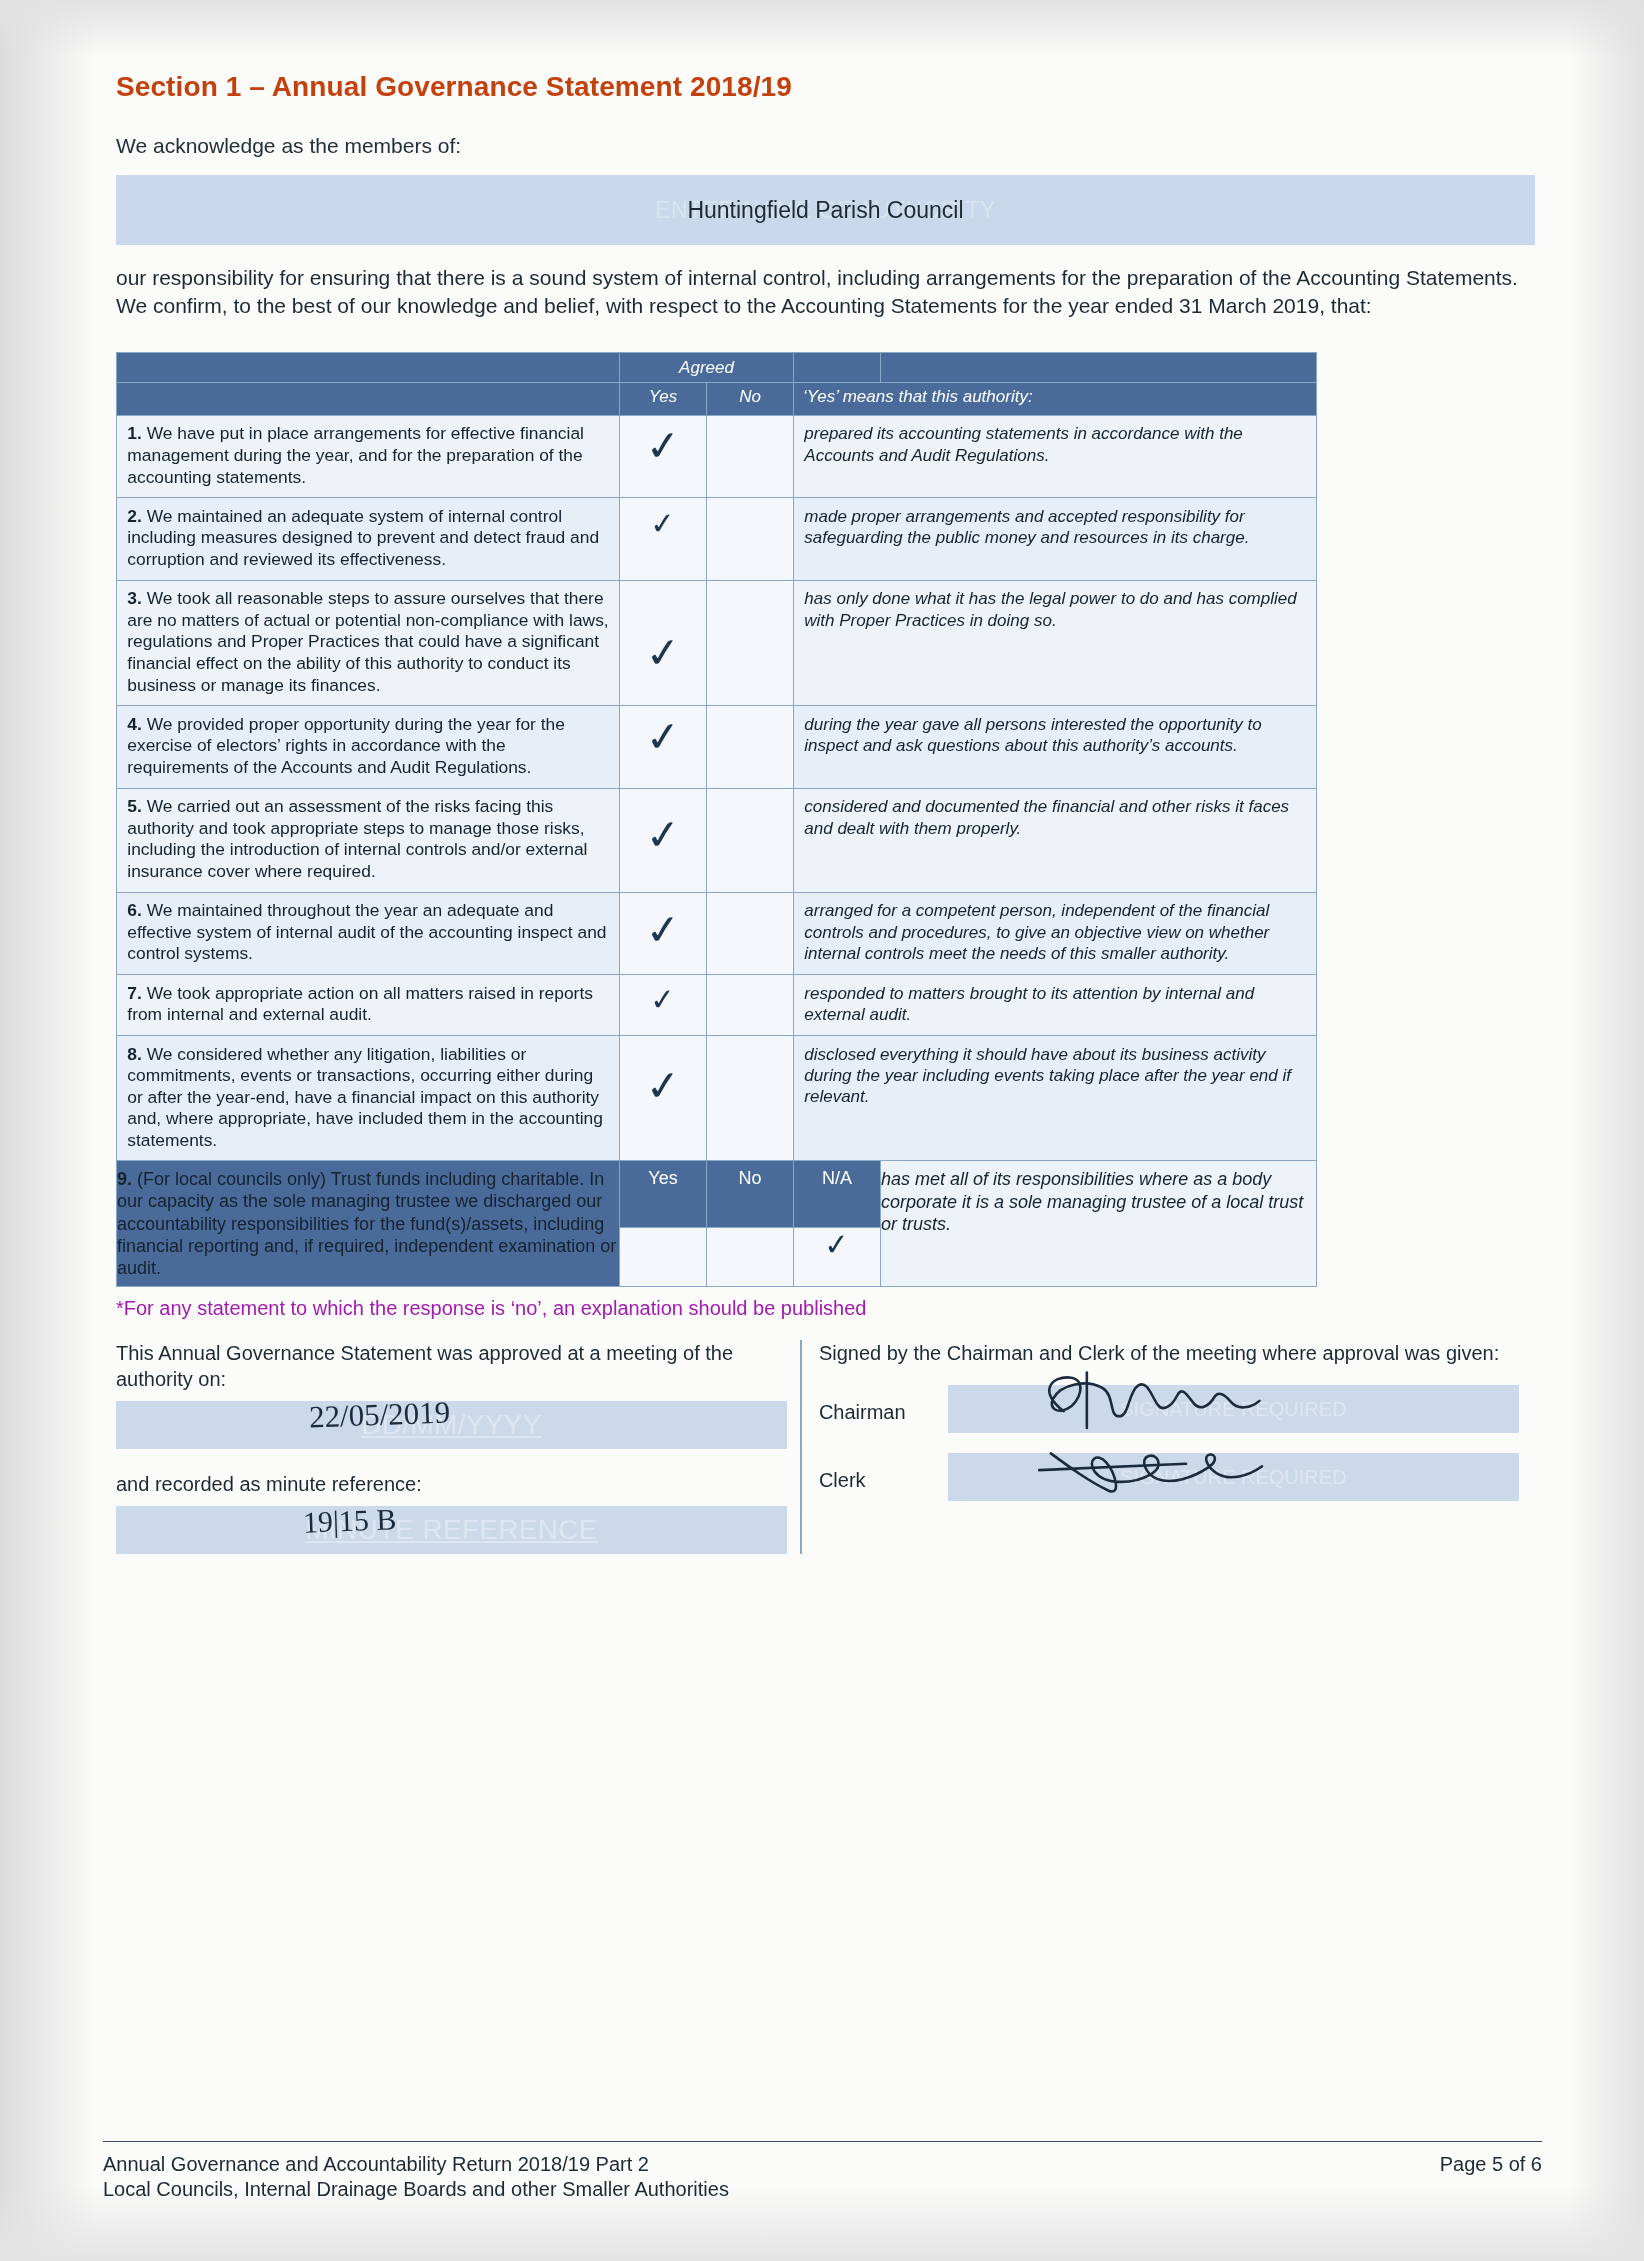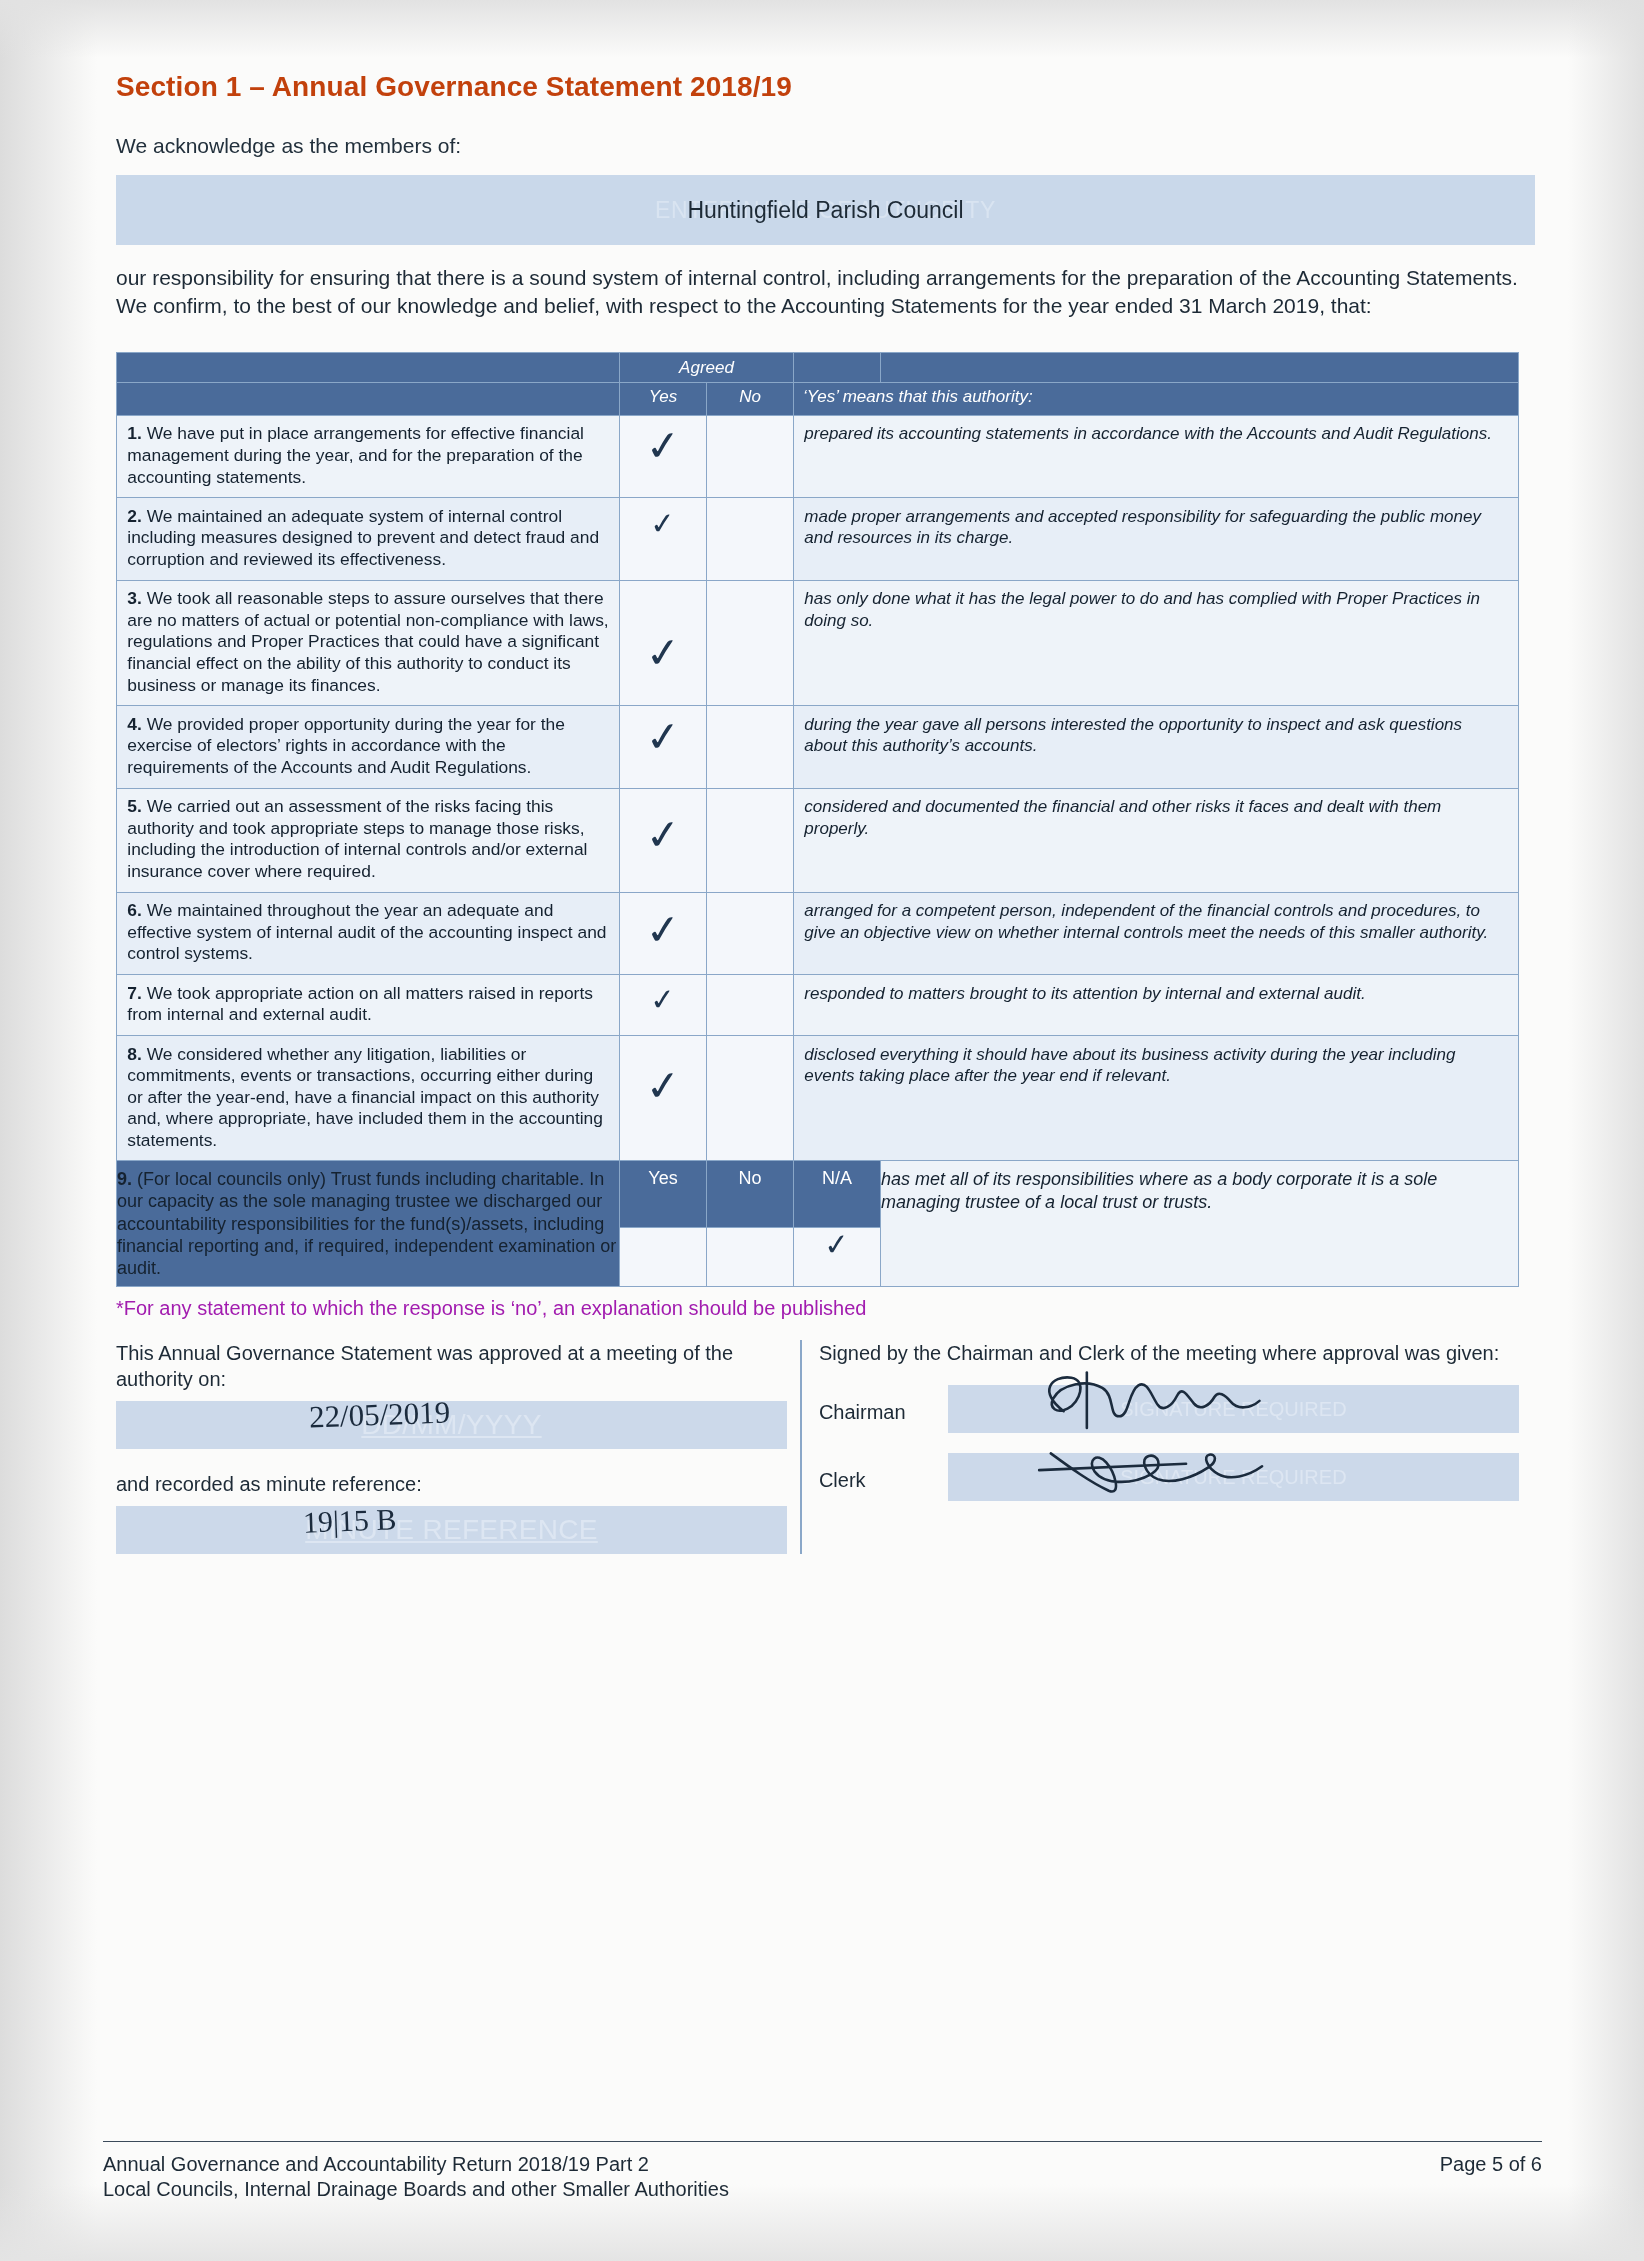--- a/index.html
+++ b/index.html
@@ -88,21 +88,21 @@
   .responsibility {
     font-size: 21px;
     line-height: 1.33;
     color: #1d2a36;
     margin: 0 0 19.3px 0;
   }
 
   
   table.ags {
     border-collapse: collapse;
-    width: 1403px;
+    width: 1201px;
     table-layout: fixed;
     border: 1.3px solid #7f9ec2;
     margin-top: 32px;
   }
   table.ags td, table.ags th {
     border: 1.3px solid #8aa7c8;
     vertical-align: top;
     padding: 0;
   }
   .hdr-row td {

